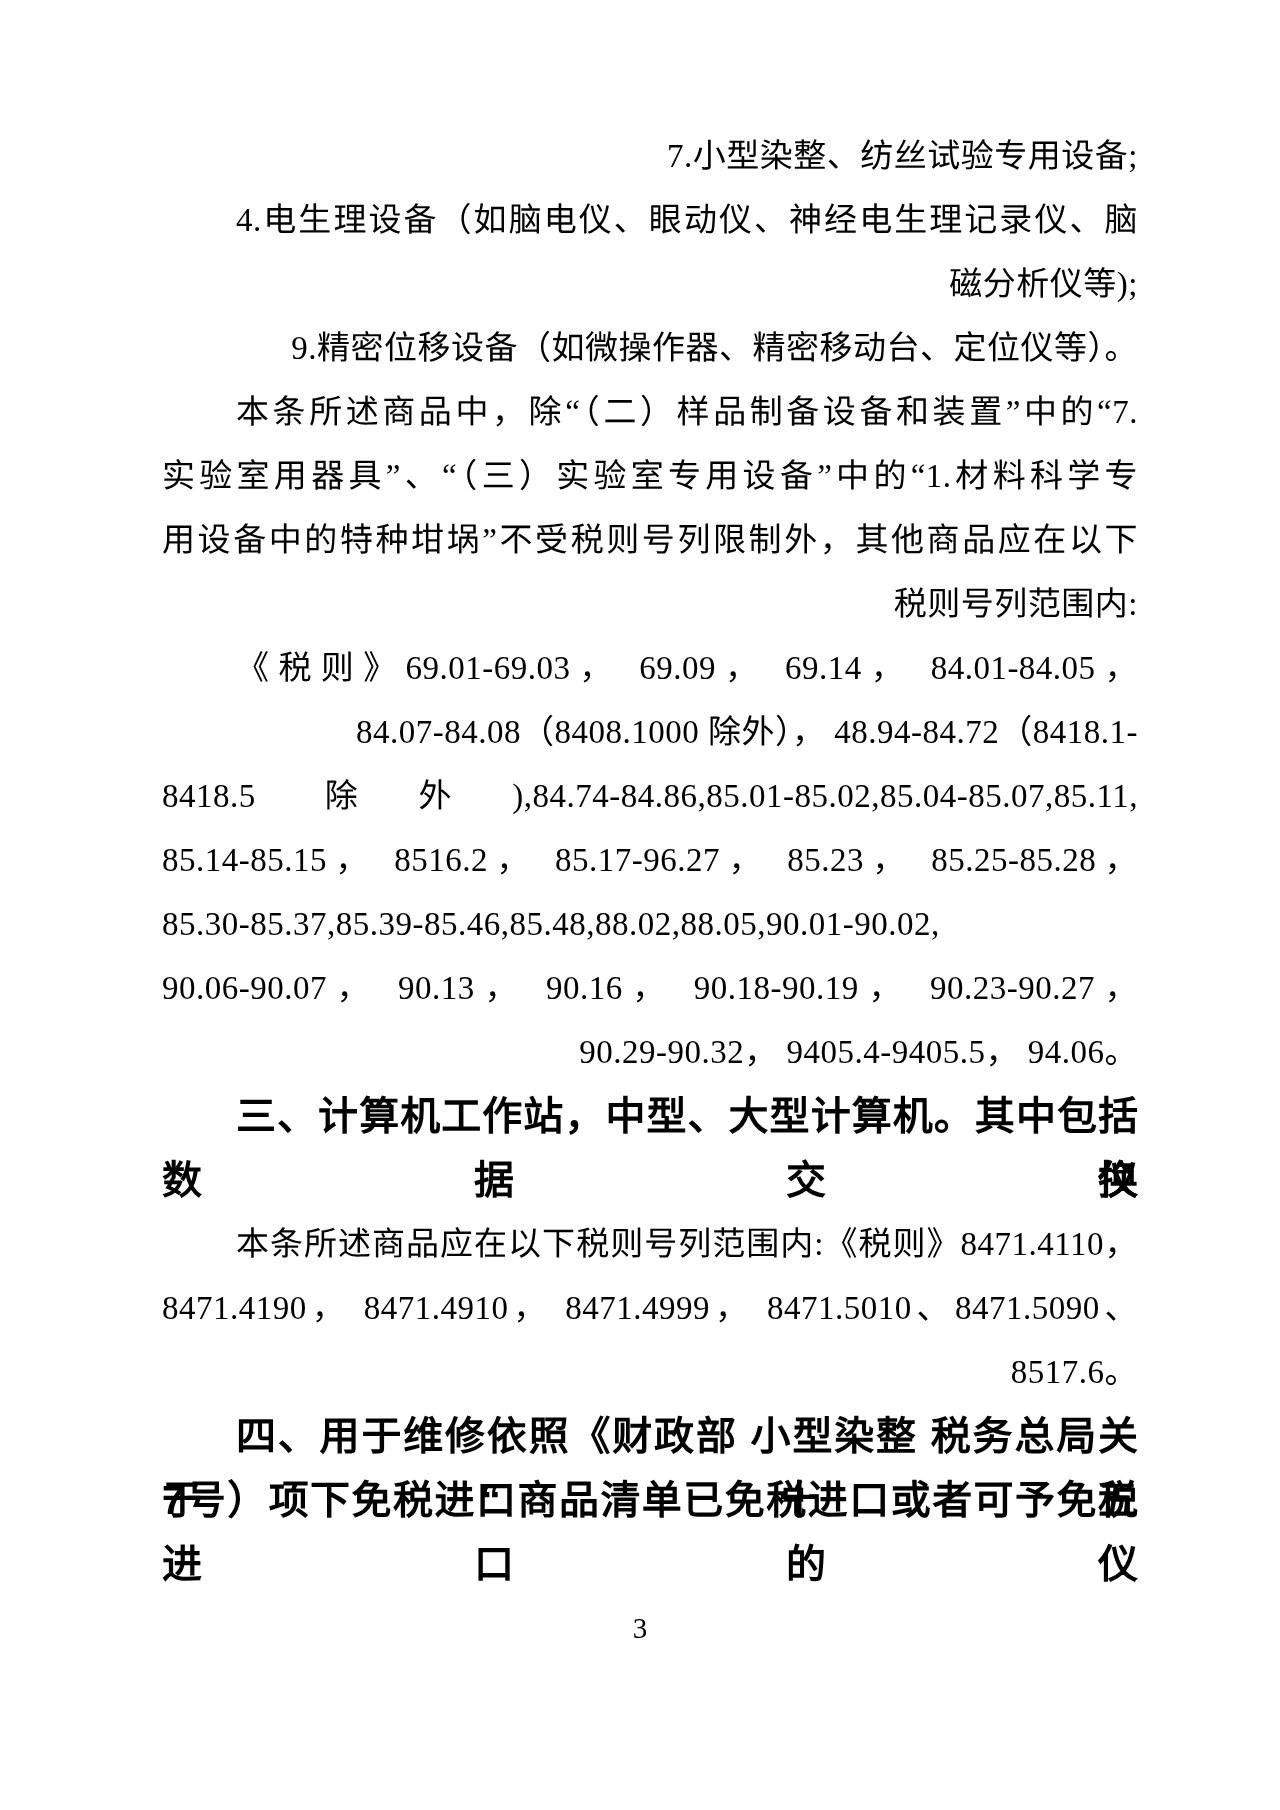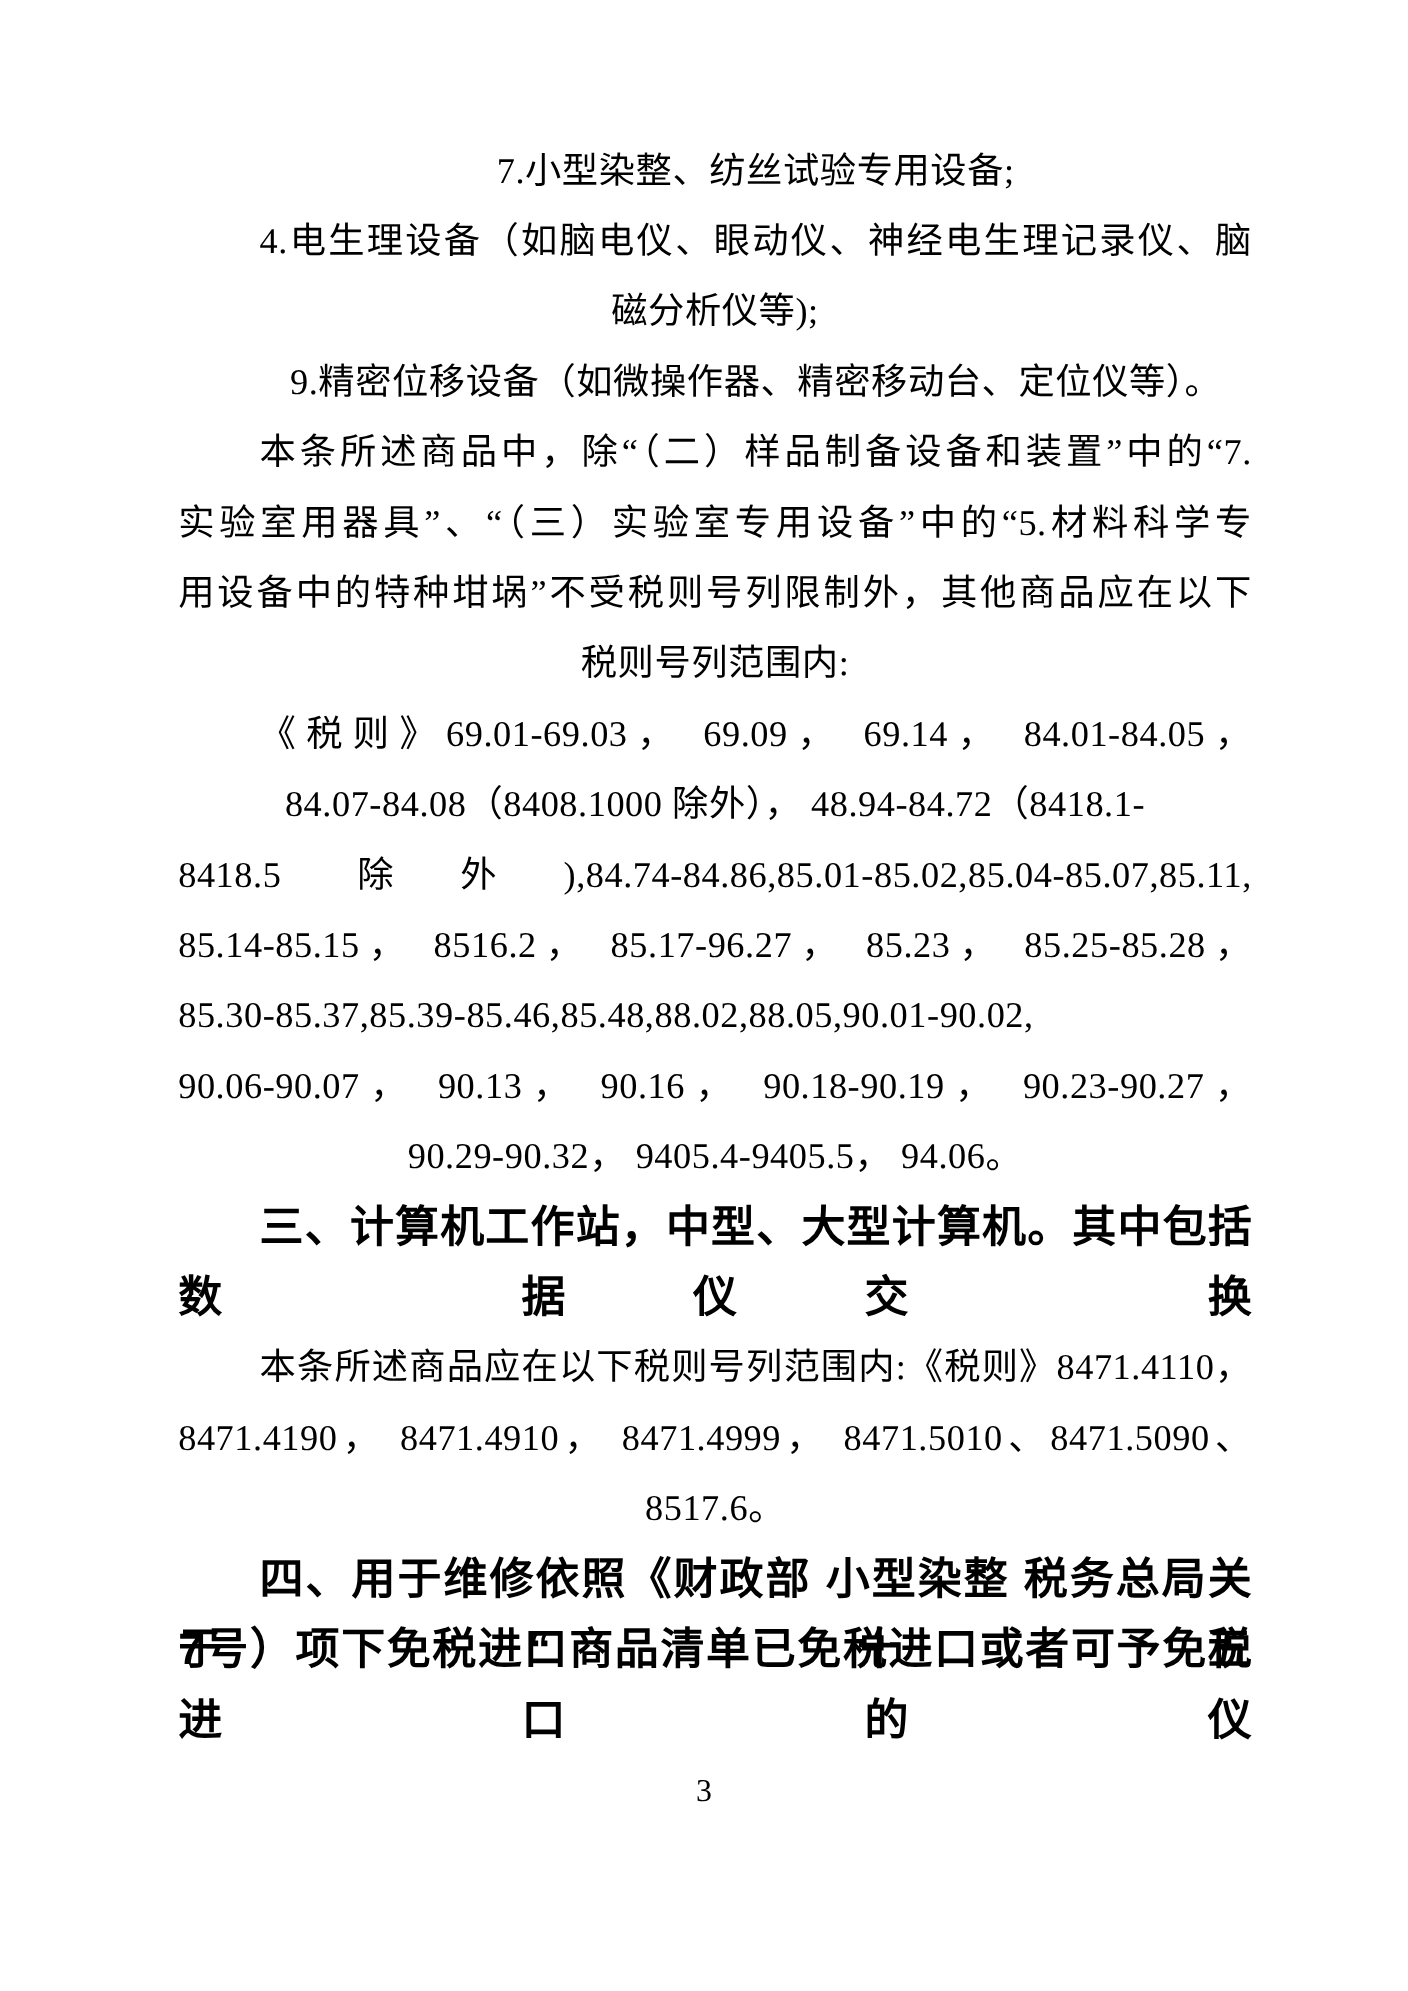--- a/index.html
+++ b/index.html
@@ -26,21 +26,21 @@
     position: absolute;
     left: 162px;
     top: 124px;
     width: 976px;
   }
   .ln {
     font-size: 33px;
     line-height: 64px;
     height: 64px;
     white-space: pre-wrap;
-    text-align: center;
+    text-align: right;
     letter-spacing: 0.5px;
   }
   
   .jl {
     text-align: justify;
     text-align-last: justify;
   }
   
   .ind {
     text-indent: 74px;
@@ -66,21 +66,21 @@
 </head>
 <body>
 
 <div class="page">
   <div class="doc">
     <div class="ln ind">7.小型染整、纺丝试验专用设备;</div>
     <div class="ln ind jl">4.电生理设备（如脑电仪、眼动仪、神经电生理记录仪、脑</div>
     <div class="ln">磁分析仪等);</div>
     <div class="ln ind">9.精密位移设备（如微操作器、精密移动台、定位仪等）。</div>
     <div class="ln ind jl">本条所述商品中，除“（二）样品制备设备和装置”中的“7.</div>
-    <div class="ln jl">实验室用器具”、“（三）实验室专用设备”中的“5.材料科学专</div>
+    <div class="ln jl">实验室用器具”、“（三）实验室专用设备”中的“1.材料科学专</div>
     <div class="ln jl">用设备中的特种坩埚”不受税则号列限制外，其他商品应在以下</div>
     <div class="ln">税则号列范围内:</div>
     <div class="ln ind jl">《税则》69.01-69.03， 69.09， 69.14， 84.01-84.05，</div>
     <div class="ln">84.07-84.08（8408.1000 除外）， 48.94-84.72（8418.1-</div>
     <div class="ln jl">8418.5 除外),84.74-84.86,85.01-85.02,85.04-85.07,85.11,</div>
     <div class="ln jl">85.14-85.15， 8516.2， 85.17-96.27， 85.23， 85.25-85.28，</div>
     <div class="ln jl">85.30-85.37,85.39-85.46,85.48,88.02,88.05,90.01-90.02,</div>
     <div class="ln jl">90.06-90.07， 90.13， 90.16， 90.18-90.19， 90.23-90.27，</div>
     <div class="ln">90.29-90.32， 9405.4-9405.5， 94.06。</div>
     <div class="ln ind jl hd">三、计算机工作站，中型、大型计算机。其中包括数据交换</div>

